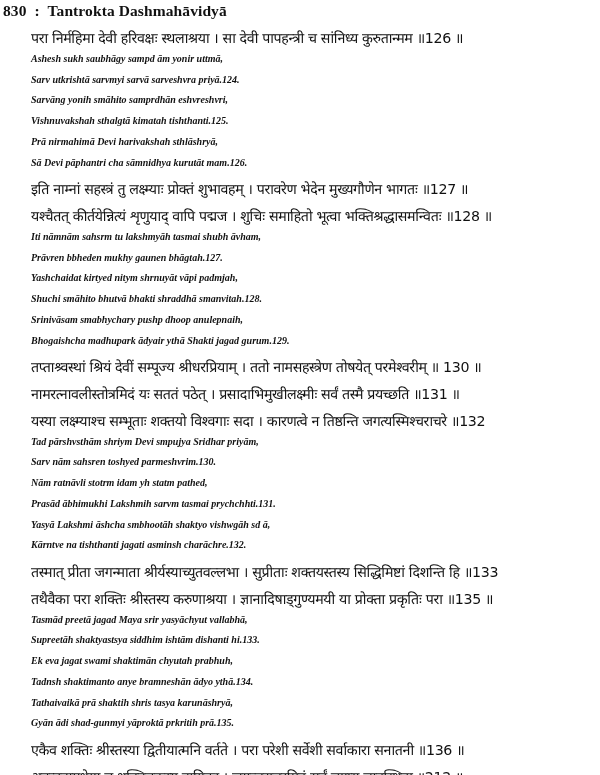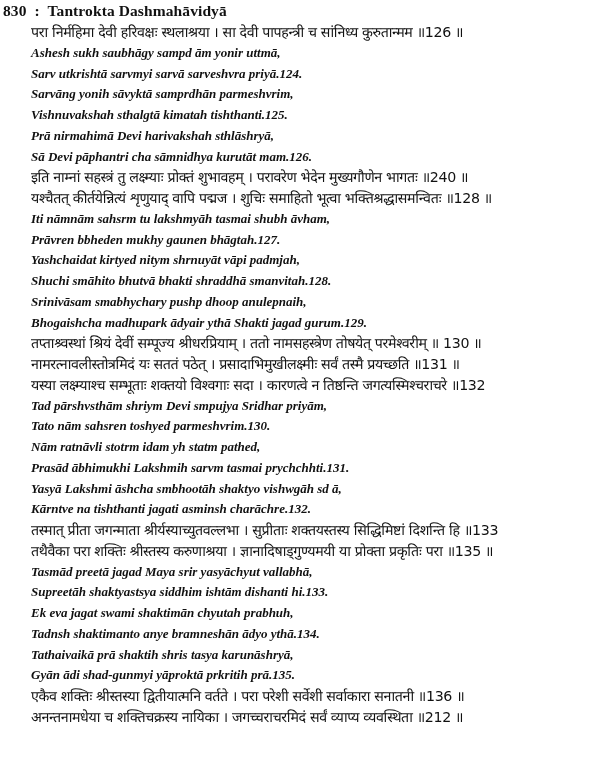--- a/index.html
+++ b/index.html
@@ -44,61 +44,62 @@
   .line {
     height: 20.75px;
     line-height: 20.75px;
     white-space: nowrap;
     overflow: visible;
   }
   .line.dev {
     font-family: "DejaVu Sans", sans-serif;
     font-size: 14.2px;
     letter-spacing: -0.35px;
+    margin-top: 6px;
   }
   .line.rom {
     font-family: "Liberation Serif", serif;
     font-style: italic;
     font-weight: bold;
-    font-size: 13px;
+    font-size: 10px;
     letter-spacing: 0px;
   }
 </style>
 </head>
 <body>
 
 <div class="page">
   <div class="page-header">
     <span>830</span>
     <span class="sep">:</span>
     <span>Tantrokta Dashmahāvidyā</span>
   </div>
 
   <div class="lines" id="lines">
 
     <div class="line dev">परा निर्महिमा देवी हरिवक्षः स्थलाश्रया । सा देवी पापहन्त्री च सांनिध्य कुरुतान्मम ॥126 ॥</div>
     <div class="line rom">Ashesh sukh saubhāgy sampd ām yonir uttmā,</div>
     <div class="line rom">Sarv utkrishtā sarvmyi sarvā sarveshvra priyā.124.</div>
-    <div class="line rom">Sarvāng yonih sāvyktā samprdhān parmeshvrim,</div>
+    <div class="line rom">Sarvāng yonih smāhito samprdhān eshvreshvri,</div>
     <div class="line rom">Vishnuvakshah sthalgtā kimatah tishthanti.125.</div>
     <div class="line rom">Prā nirmahimā Devi harivakshah sthlāshryā,</div>
     <div class="line rom">Sā Devi pāphantri cha sāmnidhya kurutāt mam.126.</div>
-    <div class="line dev">इति नाम्नां सहस्त्रं तु लक्ष्म्याः प्रोक्तं शुभावहम् । परावरेण भेदेन मुख्यगौणेन भागतः ॥240 ॥</div>
+    <div class="line dev">इति नाम्नां सहस्त्रं तु लक्ष्म्याः प्रोक्तं शुभावहम् । परावरेण भेदेन मुख्यगौणेन भागतः ॥127 ॥</div>
     <div class="line dev">यश्चैतत् कीर्तयेन्नित्यं शृणुयाद् वापि पद्मज । शुचिः समाहितो भूत्वा भक्तिश्रद्धासमन्वितः ॥128 ॥</div>
     <div class="line rom">Iti nāmnām sahsrm tu lakshmyāh tasmai shubh āvham,</div>
     <div class="line rom">Prāvren bbheden mukhy gaunen bhāgtah.127.</div>
     <div class="line rom">Yashchaidat kirtyed nitym shrnuyāt vāpi padmjah,</div>
     <div class="line rom">Shuchi smāhito bhutvā bhakti shraddhā smanvitah.128.</div>
     <div class="line rom">Srinivāsam smabhychary pushp dhoop anulepnaih,</div>
     <div class="line rom">Bhogaishcha madhupark ādyair ythā Shakti jagad gurum.129.</div>
     <div class="line dev">तप्ताश्र्वस्थां श्रियं देवीं सम्पूज्य श्रीधरप्रियाम् । ततो नामसहस्त्रेण तोषयेत् परमेश्वरीम् ॥ 130 ॥</div>
     <div class="line dev">नामरत्नावलीस्तोत्रमिदं यः सततं पठेत् । प्रसादाभिमुखीलक्ष्मीः सर्वं तस्मै प्रयच्छति ॥131 ॥</div>
     <div class="line dev">यस्या लक्ष्म्याश्च सम्भूताः शक्तयो विश्वगाः सदा । कारणत्वे न तिष्ठन्ति जगत्यस्मिश्चराचरे ॥132</div>
     <div class="line rom">Tad pārshvsthām shriym Devi smpujya Sridhar priyām,</div>
-    <div class="line rom">Tato nām sahsren toshyed parmeshvrim.130.</div>
+    <div class="line rom">Sarv nām sahsren toshyed parmeshvrim.130.</div>
     <div class="line rom">Nām ratnāvli stotrm idam yh statm pathed,</div>
     <div class="line rom">Prasād ābhimukhi Lakshmih sarvm tasmai prychchhti.131.</div>
     <div class="line rom">Yasyā Lakshmi āshcha smbhootāh shaktyo vishwgāh sd ā,</div>
     <div class="line rom">Kārntve na tishthanti jagati asminsh charāchre.132.</div>
     <div class="line dev">तस्मात् प्रीता जगन्माता श्रीर्यस्याच्युतवल्लभा । सुप्रीताः शक्तयस्तस्य सिद्धिमिष्टां दिशन्ति हि ॥133</div>
     <div class="line dev">तथैवैका परा शक्तिः श्रीस्तस्य करुणाश्रया । ज्ञानादिषाड्गुण्यमयी या प्रोक्ता प्रकृतिः परा ॥135 ॥</div>
     <div class="line rom">Tasmād preetā jagad Maya srir yasyāchyut vallabhā,</div>
     <div class="line rom">Supreetāh shaktyastsya siddhim ishtām dishanti hi.133.</div>
     <div class="line rom">Ek eva jagat swami shaktimān chyutah prabhuh,</div>
     <div class="line rom">Tadnsh shaktimanto anye bramneshān ādyo ythā.134.</div>

